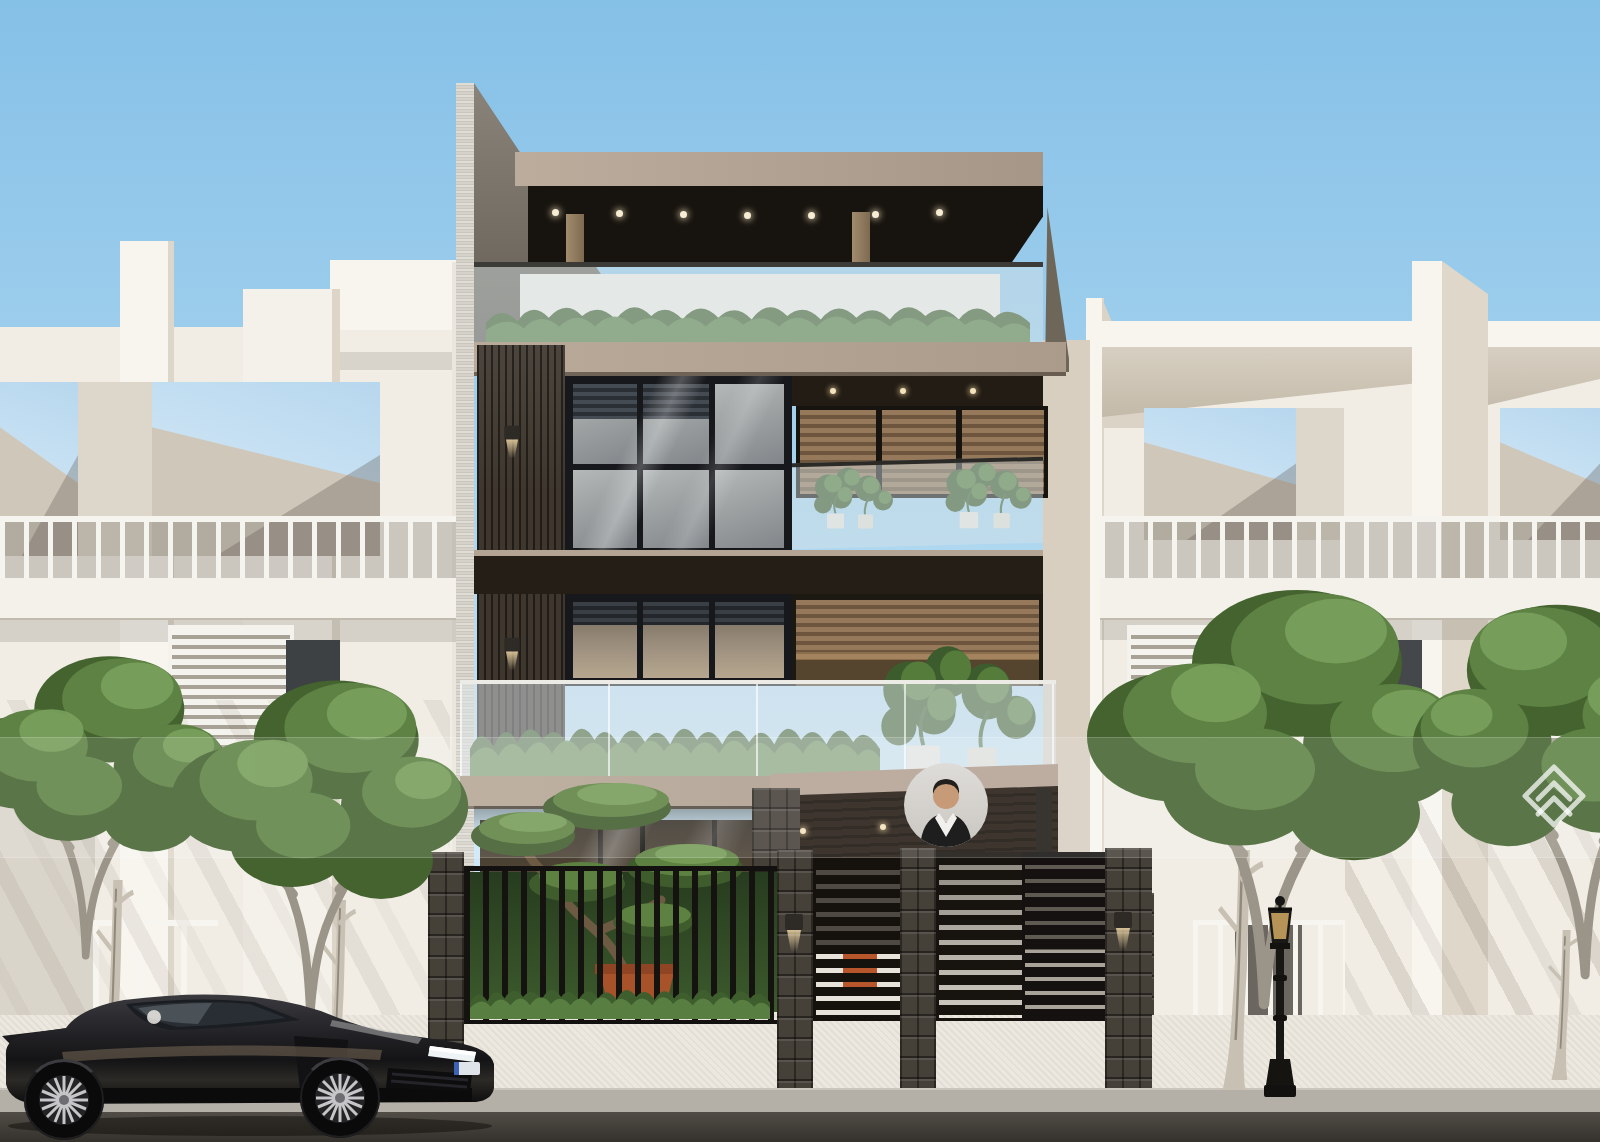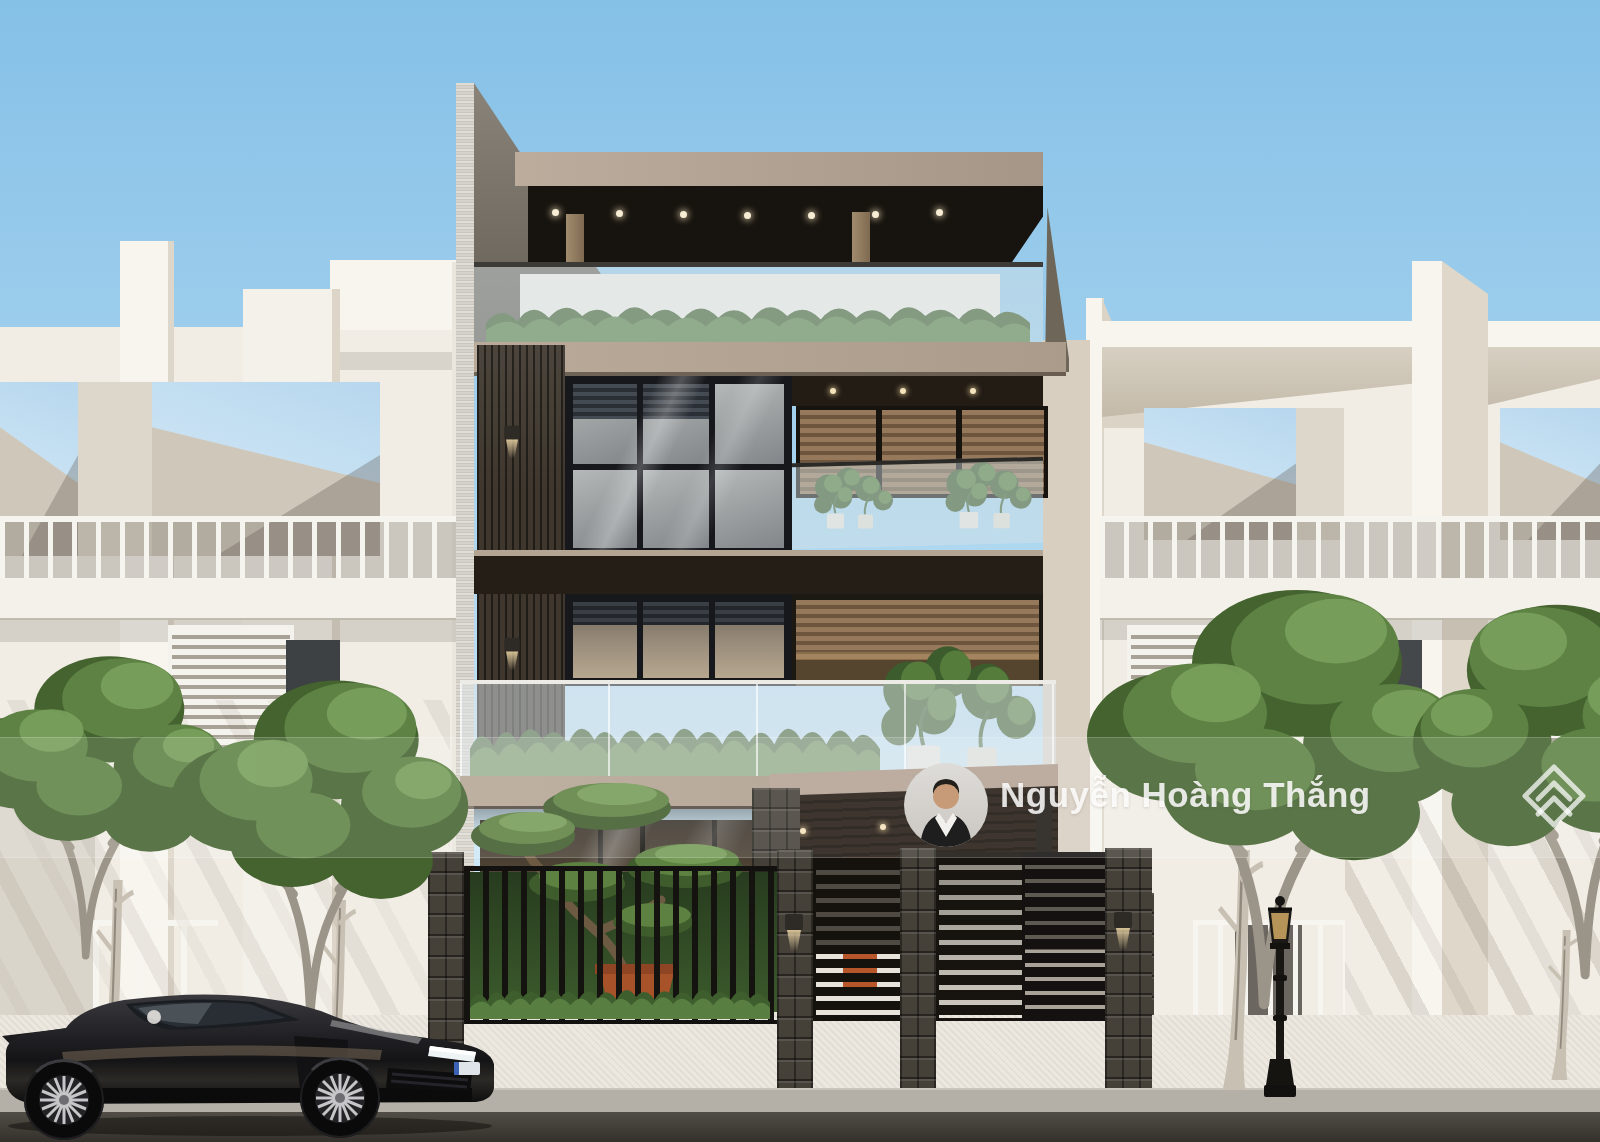--- a/index.html
+++ b/index.html
@@ -412,21 +412,20 @@
   <svg class="a" style="left:2px;top:990px" width="500" height="150" viewBox="0 0 500 150">
       <use href="#car"></use>
     </svg>
 
   <div class="a wm-band" style="left:0;top:737px;width:1600px;height:119px"></div>
   <div class="a avatar" style="left:904px;top:763px;width:84px;height:84px">
     <svg width="84" height="84" viewBox="0 0 84 84">
         <use href="#person"></use>
       </svg>
   </div>
-  <div class="a wm-name" style="left:1000px;top:770px;height:50px">Nguyễn Hoàng Thắng</div>
   <svg class="a" style="left:1520px;top:762px" width="68" height="68" viewBox="0 0 68 68">
     <g fill="none" stroke="rgba(255,255,255,.72)" stroke-width="5" stroke-linejoin="round" stroke-linecap="round">
       <path d="M34,5 L63,34 L34,63 L5,34 Z"></path>
       <path d="M18,37 L34,21 L50,37"></path>
       <path d="M18,52 L34,36 L50,52"></path>
     </g>
   </svg>
 
 </div>
 

